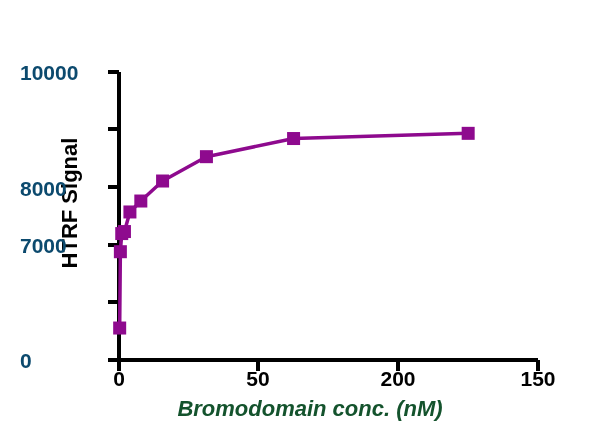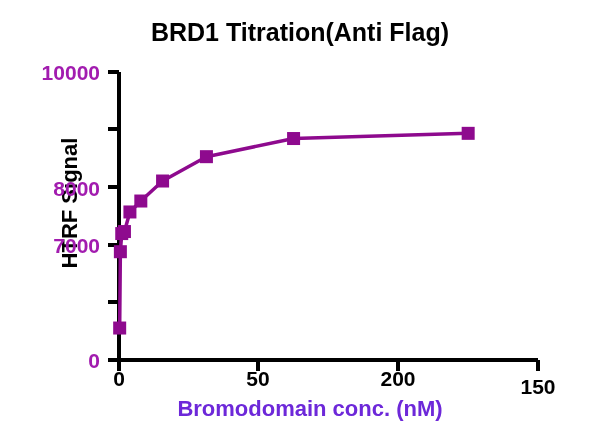--- a/index.html
+++ b/index.html
@@ -40,64 +40,64 @@
   .ylabel-wrap{
     position:absolute;
     left:10px;top:90px;width:40px;height:260px;
   }
   .xlabel{
     position:absolute;
     left:60px;top:396px;width:500px;
     text-align:center;
     font-size:22px;
     font-weight:bold;
-    color:#6d28d9;
+    color:#14532d;
+    font-style:italic;
   }
   .ytick-label{
     position:absolute;
-    text-align:right;
+    text-align:left;
     font-size:21px;
     font-weight:bold;
-    color:#a21caf;
+    color:#0c4a6e;
     white-space:nowrap;
     line-height:1;
   }
   .xtick-label{
     position:absolute;
     text-align:center;
     font-size:21px;
     font-weight:bold;
     color:#000000;
     white-space:nowrap;
     line-height:1;
   }
   svg.plot{position:absolute;left:0;top:0;}
 </style>
 </head>
 <body>
 
 <div id="figure">
 
-  <div class="chart-title">BRD1 Titration(Anti Flag)</div>
 
   <div class="ylabel-wrap">
     <div class="ylabel">HTRF Signal</div>
   </div>
 
   <div class="xlabel">Bromodomain conc. (nM)</div>
 
   <div class="ytick-label" style="left:20px;top:62px;width:80px;">10000</div>
   <div class="ytick-label" style="left:20px;top:178px;width:80px;">8000</div>
   <div class="ytick-label" style="left:20px;top:235px;width:80px;">7000</div>
   <div class="ytick-label" style="left:20px;top:350px;width:80px;">0</div>
 
   <div class="xtick-label" style="left:99px;top:368px;width:40px;">0</div>
   <div class="xtick-label" style="left:238px;top:368px;width:40px;">50</div>
   <div class="xtick-label" style="left:378px;top:368px;width:40px;">200</div>
-  <div class="xtick-label" style="left:518px;top:368px;width:40px;margin-top:8px;">150</div>
+  <div class="xtick-label" style="left:518px;top:368px;width:40px;">150</div>
 
   <svg class="plot" width="600" height="448" viewBox="0 0 600 448">
 
     <g>
       <line x1="119" y1="72" x2="119" y2="360" stroke="#000000" stroke-width="4"></line>
       <line x1="119" y1="360" x2="538" y2="360" stroke="#000000" stroke-width="4"></line>
     </g>
 
     <g stroke="#000000" stroke-width="4">
       <line x1="108" y1="72" x2="119" y2="72"></line>

